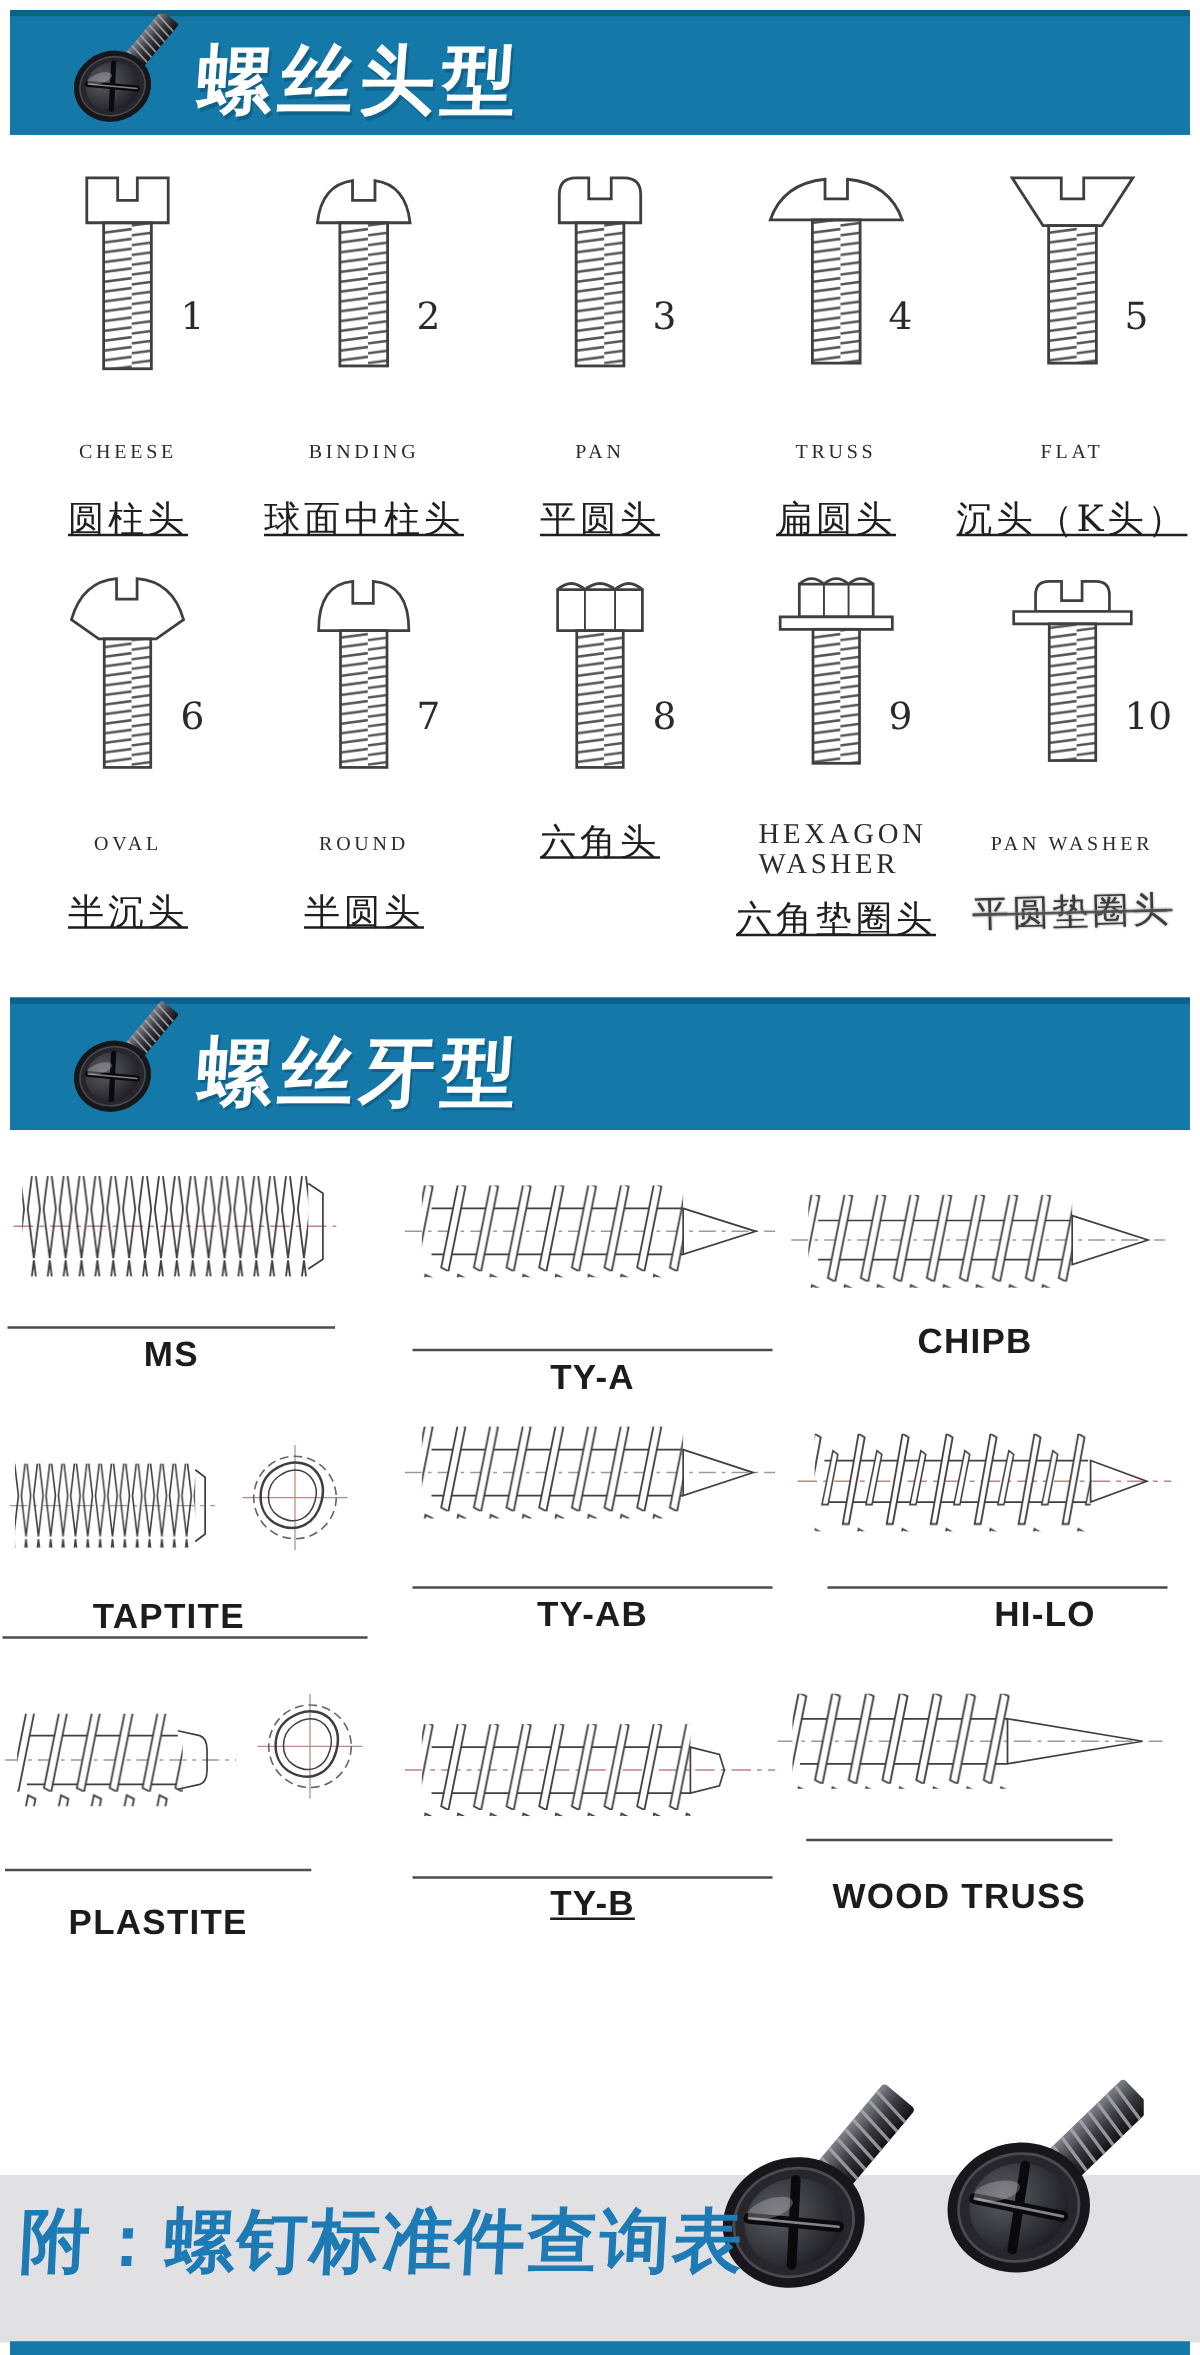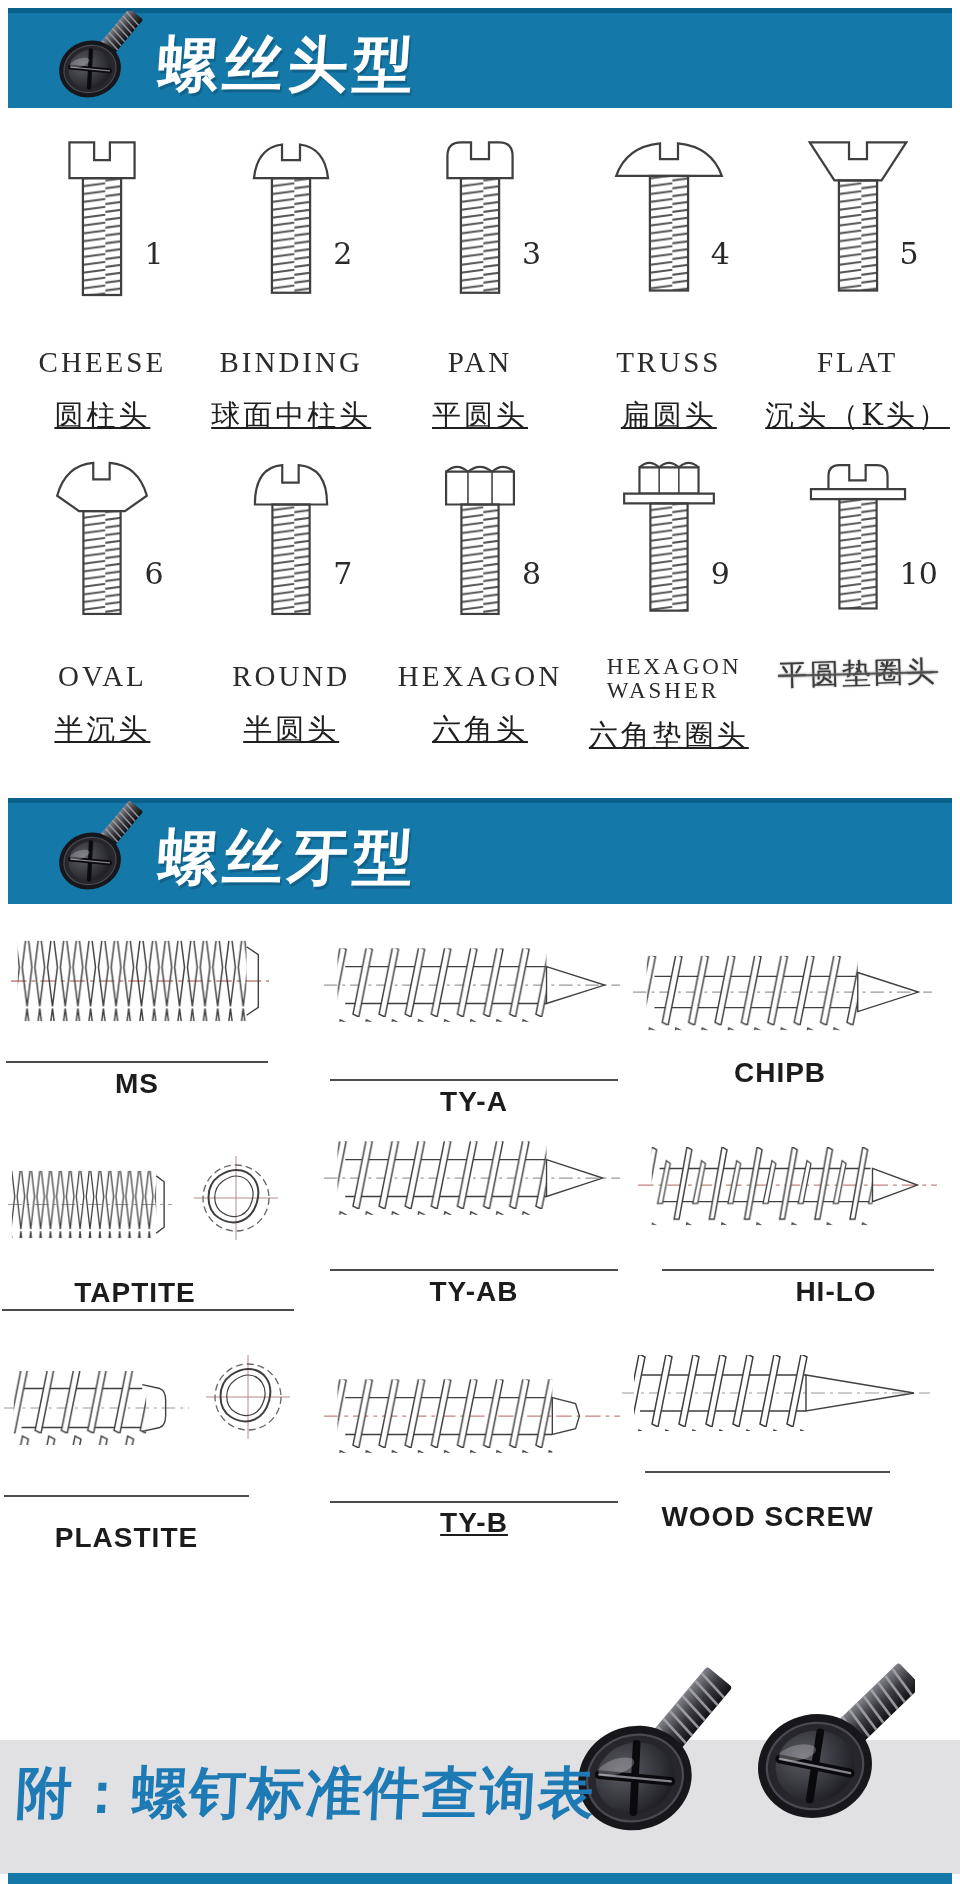--- a/index.html
+++ b/index.html
@@ -15,21 +15,21 @@
   
   .hrow{position:absolute;left:8px;width:944px;display:flex;}
   .cell{width:20%;display:flex;flex-direction:column;align-items:center;}
   .dia{position:relative;display:flex;justify-content:center;align-items:flex-start;width:100%;}
   .r1 .dia{height:208px;padding-top:8px;}
   .r2 .dia{height:196px;padding-top:4px;}
   .num{position:absolute;left:calc(50% + 42px);top:118px;font-family:"DejaVu Serif",serif;
        font-size:30px;color:#2a2a2a;}
   .r2 .num{top:108px;}
   .en{height:56px;display:flex;align-items:center;font-family:"Liberation Serif",serif;
-      font-size:29px;letter-spacing:3px;color:#2b2b2b;white-space:nowrap;}
+      font-size:16px;letter-spacing:3px;color:#2b2b2b;white-space:nowrap;}
   .en.wrap{white-space:normal;width:124px;line-height:1.05;font-size:23px;height:62px;}
   .zh{margin-top:6px;font-family:"DejaVu Serif",serif;font-size:29px;letter-spacing:3px;
       color:#1f1f1f;white-space:nowrap;text-decoration:underline;}
   .zh.smudge{text-decoration:line-through;text-decoration-color:rgba(70,70,70,.85);
       text-shadow:0 0 2px #8a8a8a;transform:rotate(-1.5deg);color:#3a3a3a;}
   
   .threads{position:absolute;left:0;top:905px;width:887px;height:700px;padding-left:16px;}
   .threads svg{position:absolute;}
   .tline{position:absolute;height:2px;background:#4c4c4c;}
   .tlabel{position:absolute;font-size:28px;font-weight:bold;color:#1c1c1c;
@@ -215,21 +215,20 @@
     <div class="cell">
       <div class="dia">
         <svg width="146" height="186" viewBox="0 0 130 170">
           <path class="fw" d="M34,18 L96,18 L96,48 L34,48 Z"></path>
           <path class="ln" d="M34,18 Q44,9 54,18 M54,18 Q65,9 76,18 M76,18 Q86,9 96,18"></path>
           <path class="ln1" d="M54,18 L54,48 M76,18 L76,48"></path>
           <rect class="shk" x="48" y="48" width="34" height="100"></rect>
         </svg>
         <span class="num">8</span>
       </div>
-      <div class="en">HEXAGON</div>
       <div class="zh">六角头</div>
     </div>
 
     <div class="cell">
       <div class="dia">
         <svg width="146" height="186" viewBox="0 0 130 170">
           <path class="fw" d="M38,14 L92,14 L92,38 L38,38 Z"></path>
           <path class="ln" d="M38,14 Q47,6 56,14 M56,14 Q65,6 74,14 M74,14 Q83,6 92,14"></path>
           <path class="ln1" d="M56,14 L56,38 M74,14 L74,38"></path>
           <path class="fw" d="M24,38 L106,38 L106,47 L24,47 Z"></path>
@@ -243,20 +242,21 @@
 
     <div class="cell">
       <div class="dia">
         <svg width="146" height="186" viewBox="0 0 130 170">
           <path class="fw" d="M38,34 L38,22 Q38,12 48,12 L57,12 L57,26 L72,26 L72,12 L82,12 Q92,12 92,22 L92,34 Z"></path>
           <path class="fw" d="M22,34 L108,34 L108,43 L22,43 Z"></path>
           <rect class="shk" x="48" y="43" width="34" height="100"></rect>
         </svg>
         <span class="num">10</span>
       </div>
+      <div class="en">PAN WASHER</div>
       <div class="zh smudge">平圆垫圈头</div>
     </div>
   </div>
 
   <div class="banner" style="top:798px;height:106px;">
     <svg class="banner-icon" width="128" height="108" viewBox="0 0 128 108">
       <use href="#bolt" transform="translate(72,60) scale(0.6)"></use>
     </svg>
     <div class="banner-title" style="top:15px;">螺丝牙型</div>
   </div>
@@ -338,21 +338,21 @@
     <div class="tline" style="left:330px;top:596px;width:288px;"></div>
     <div class="tlabel" style="left:330px;top:602px;width:288px;text-decoration:underline;">TY-B</div>
 
     <svg style="left:620px;top:446px;" width="312" height="84" viewBox="0 0 312 84">
       <line class="clineg" x1="2" y1="42" x2="310" y2="42"></line>
       <path class="ln1" d="M20,24 H186 M20,60 H186"></path>
       <rect x="14" y="4" width="174" height="76" fill="url(#ptt)"></rect>
       <path d="M186,24 L294,42 L186,60 Z" fill="#ffffff" class="ln1"></path>
     </svg>
     <div class="tline" style="left:645px;top:566px;width:245px;"></div>
-    <div class="tlabel" style="left:615px;top:596px;width:305px;">WOOD SCREW</div>
+    <div class="tlabel" style="left:615px;top:596px;width:305px;">WOOD TRUSS</div>
   </div>
 
   <div class="grayband"></div>
 
   <svg class="photo" width="400" height="250" viewBox="0 0 400 250">
     <use href="#bolt" transform="translate(120,150) scale(1.1)"></use>
     <use href="#bolt" transform="translate(300,138) scale(1.1) rotate(6)"></use>
   </svg>
 
   <div class="footer-caption">附：螺钉标准件查询表</div>

